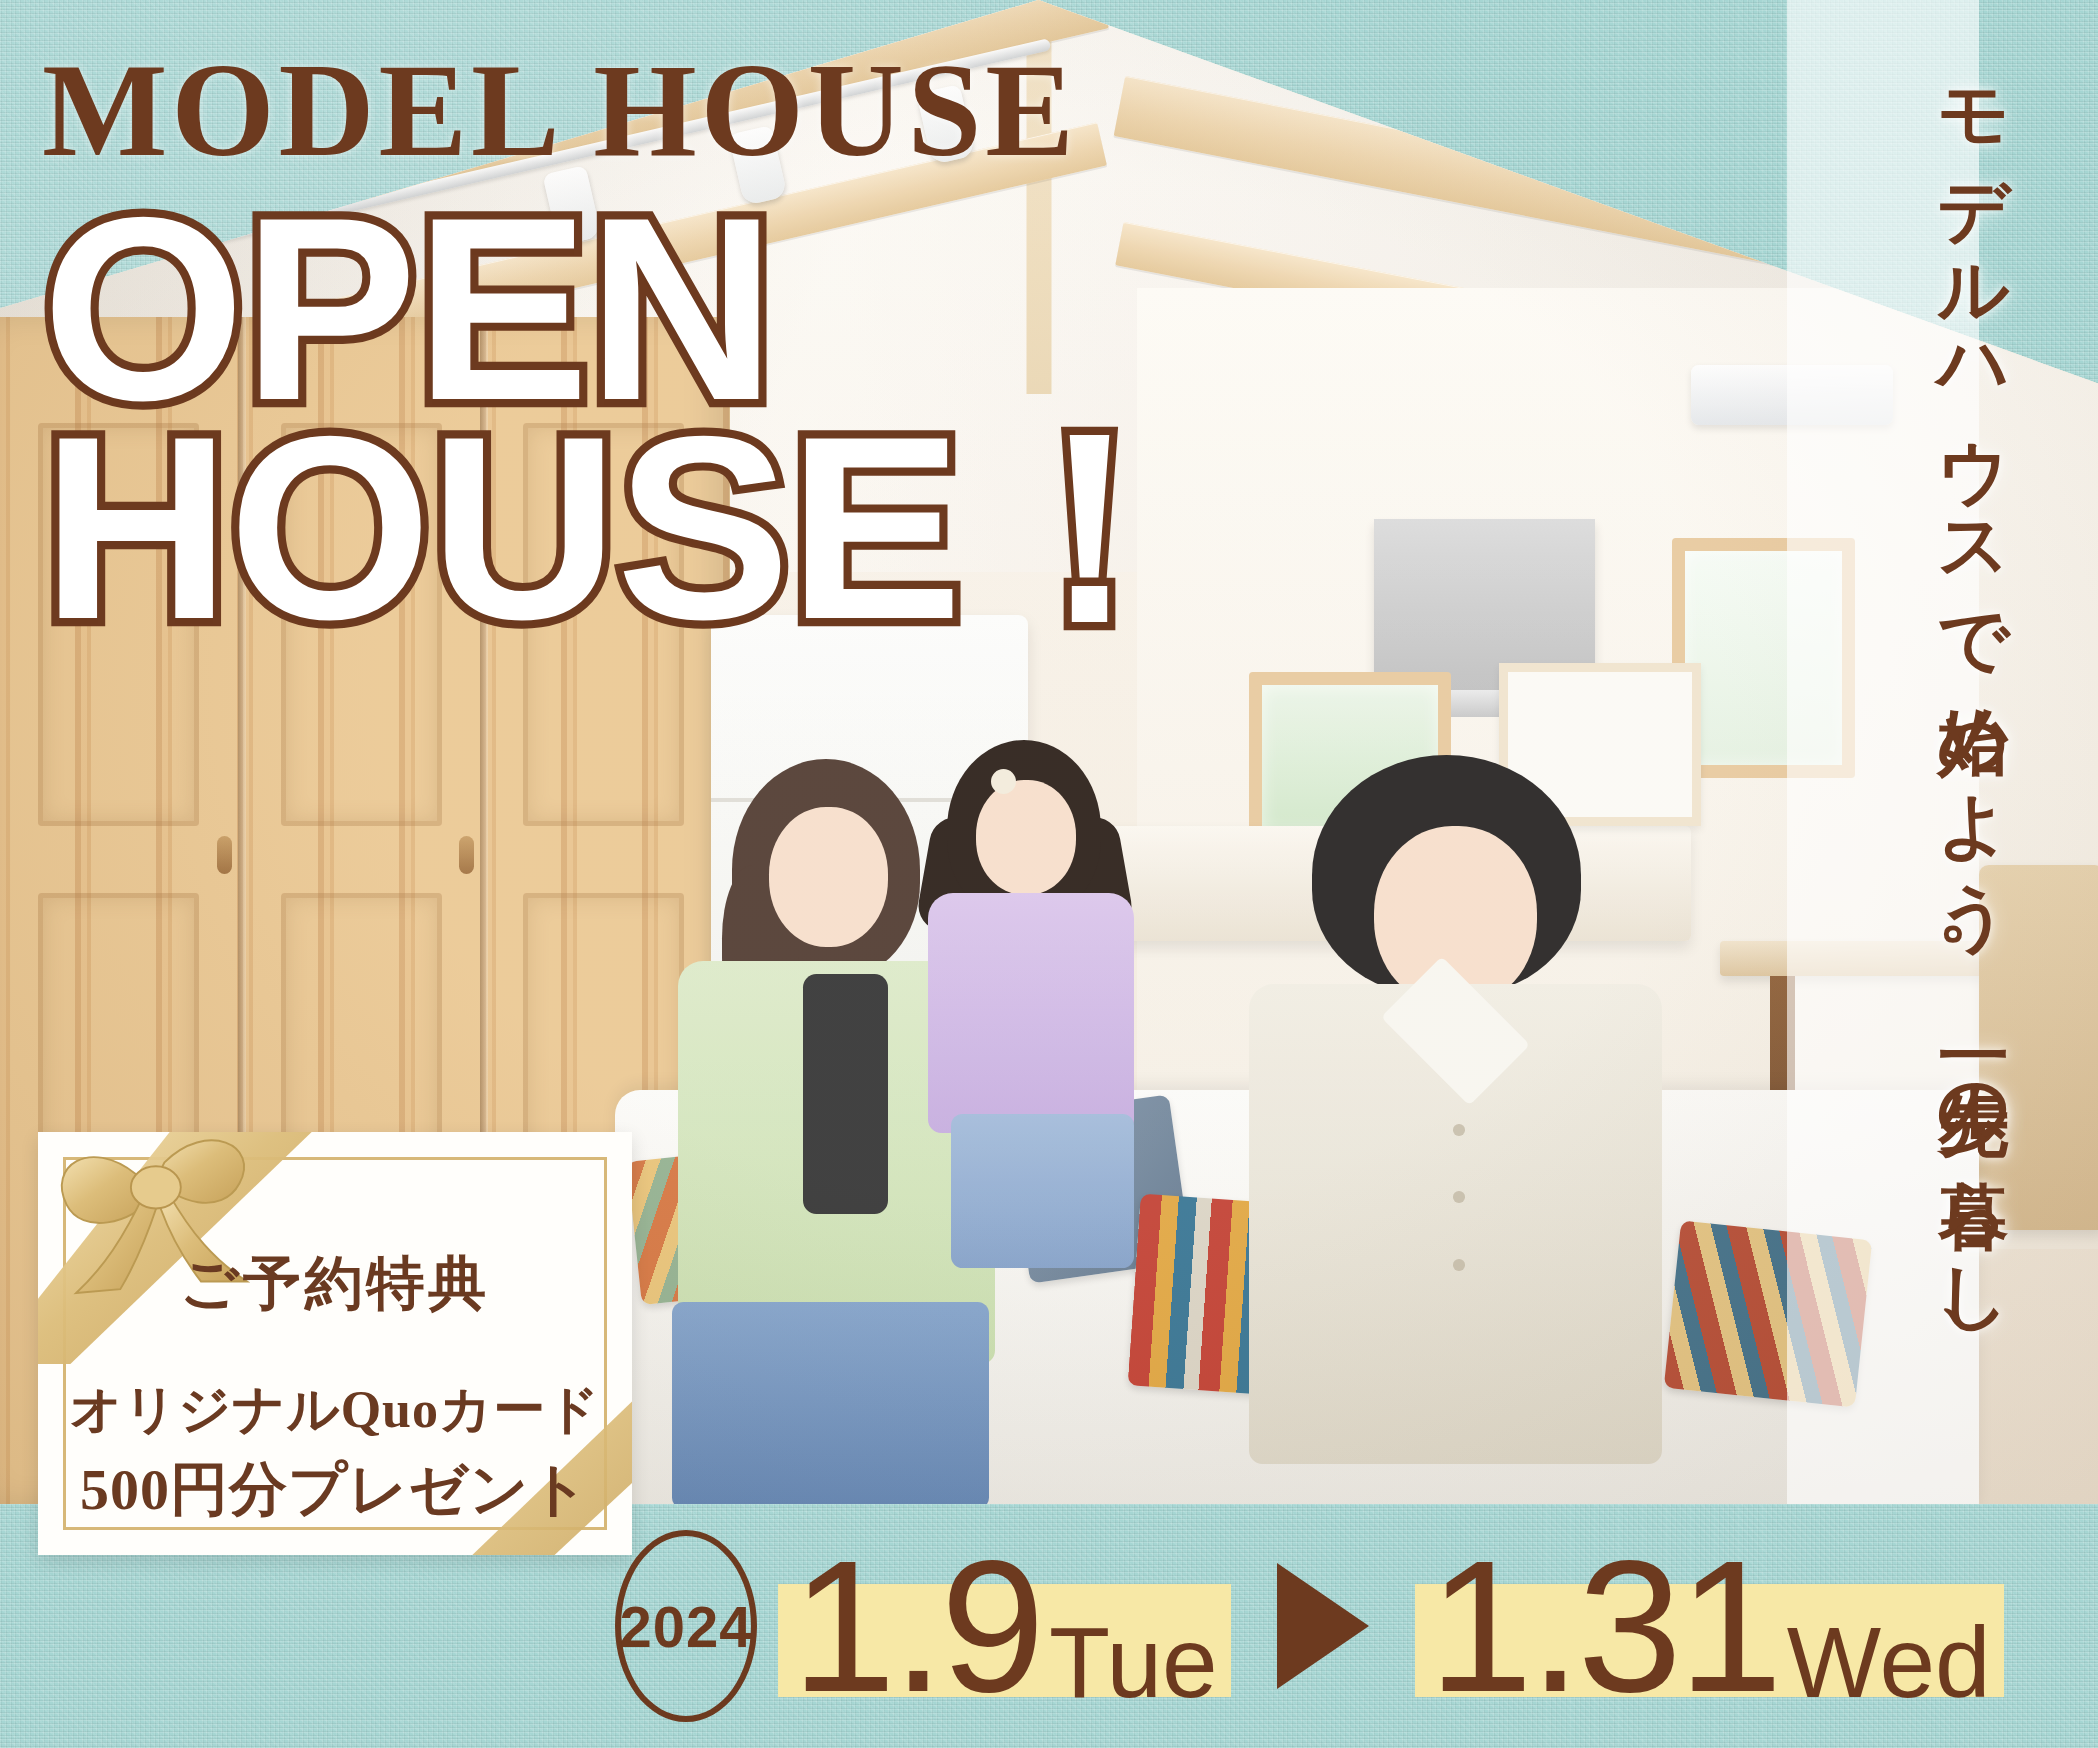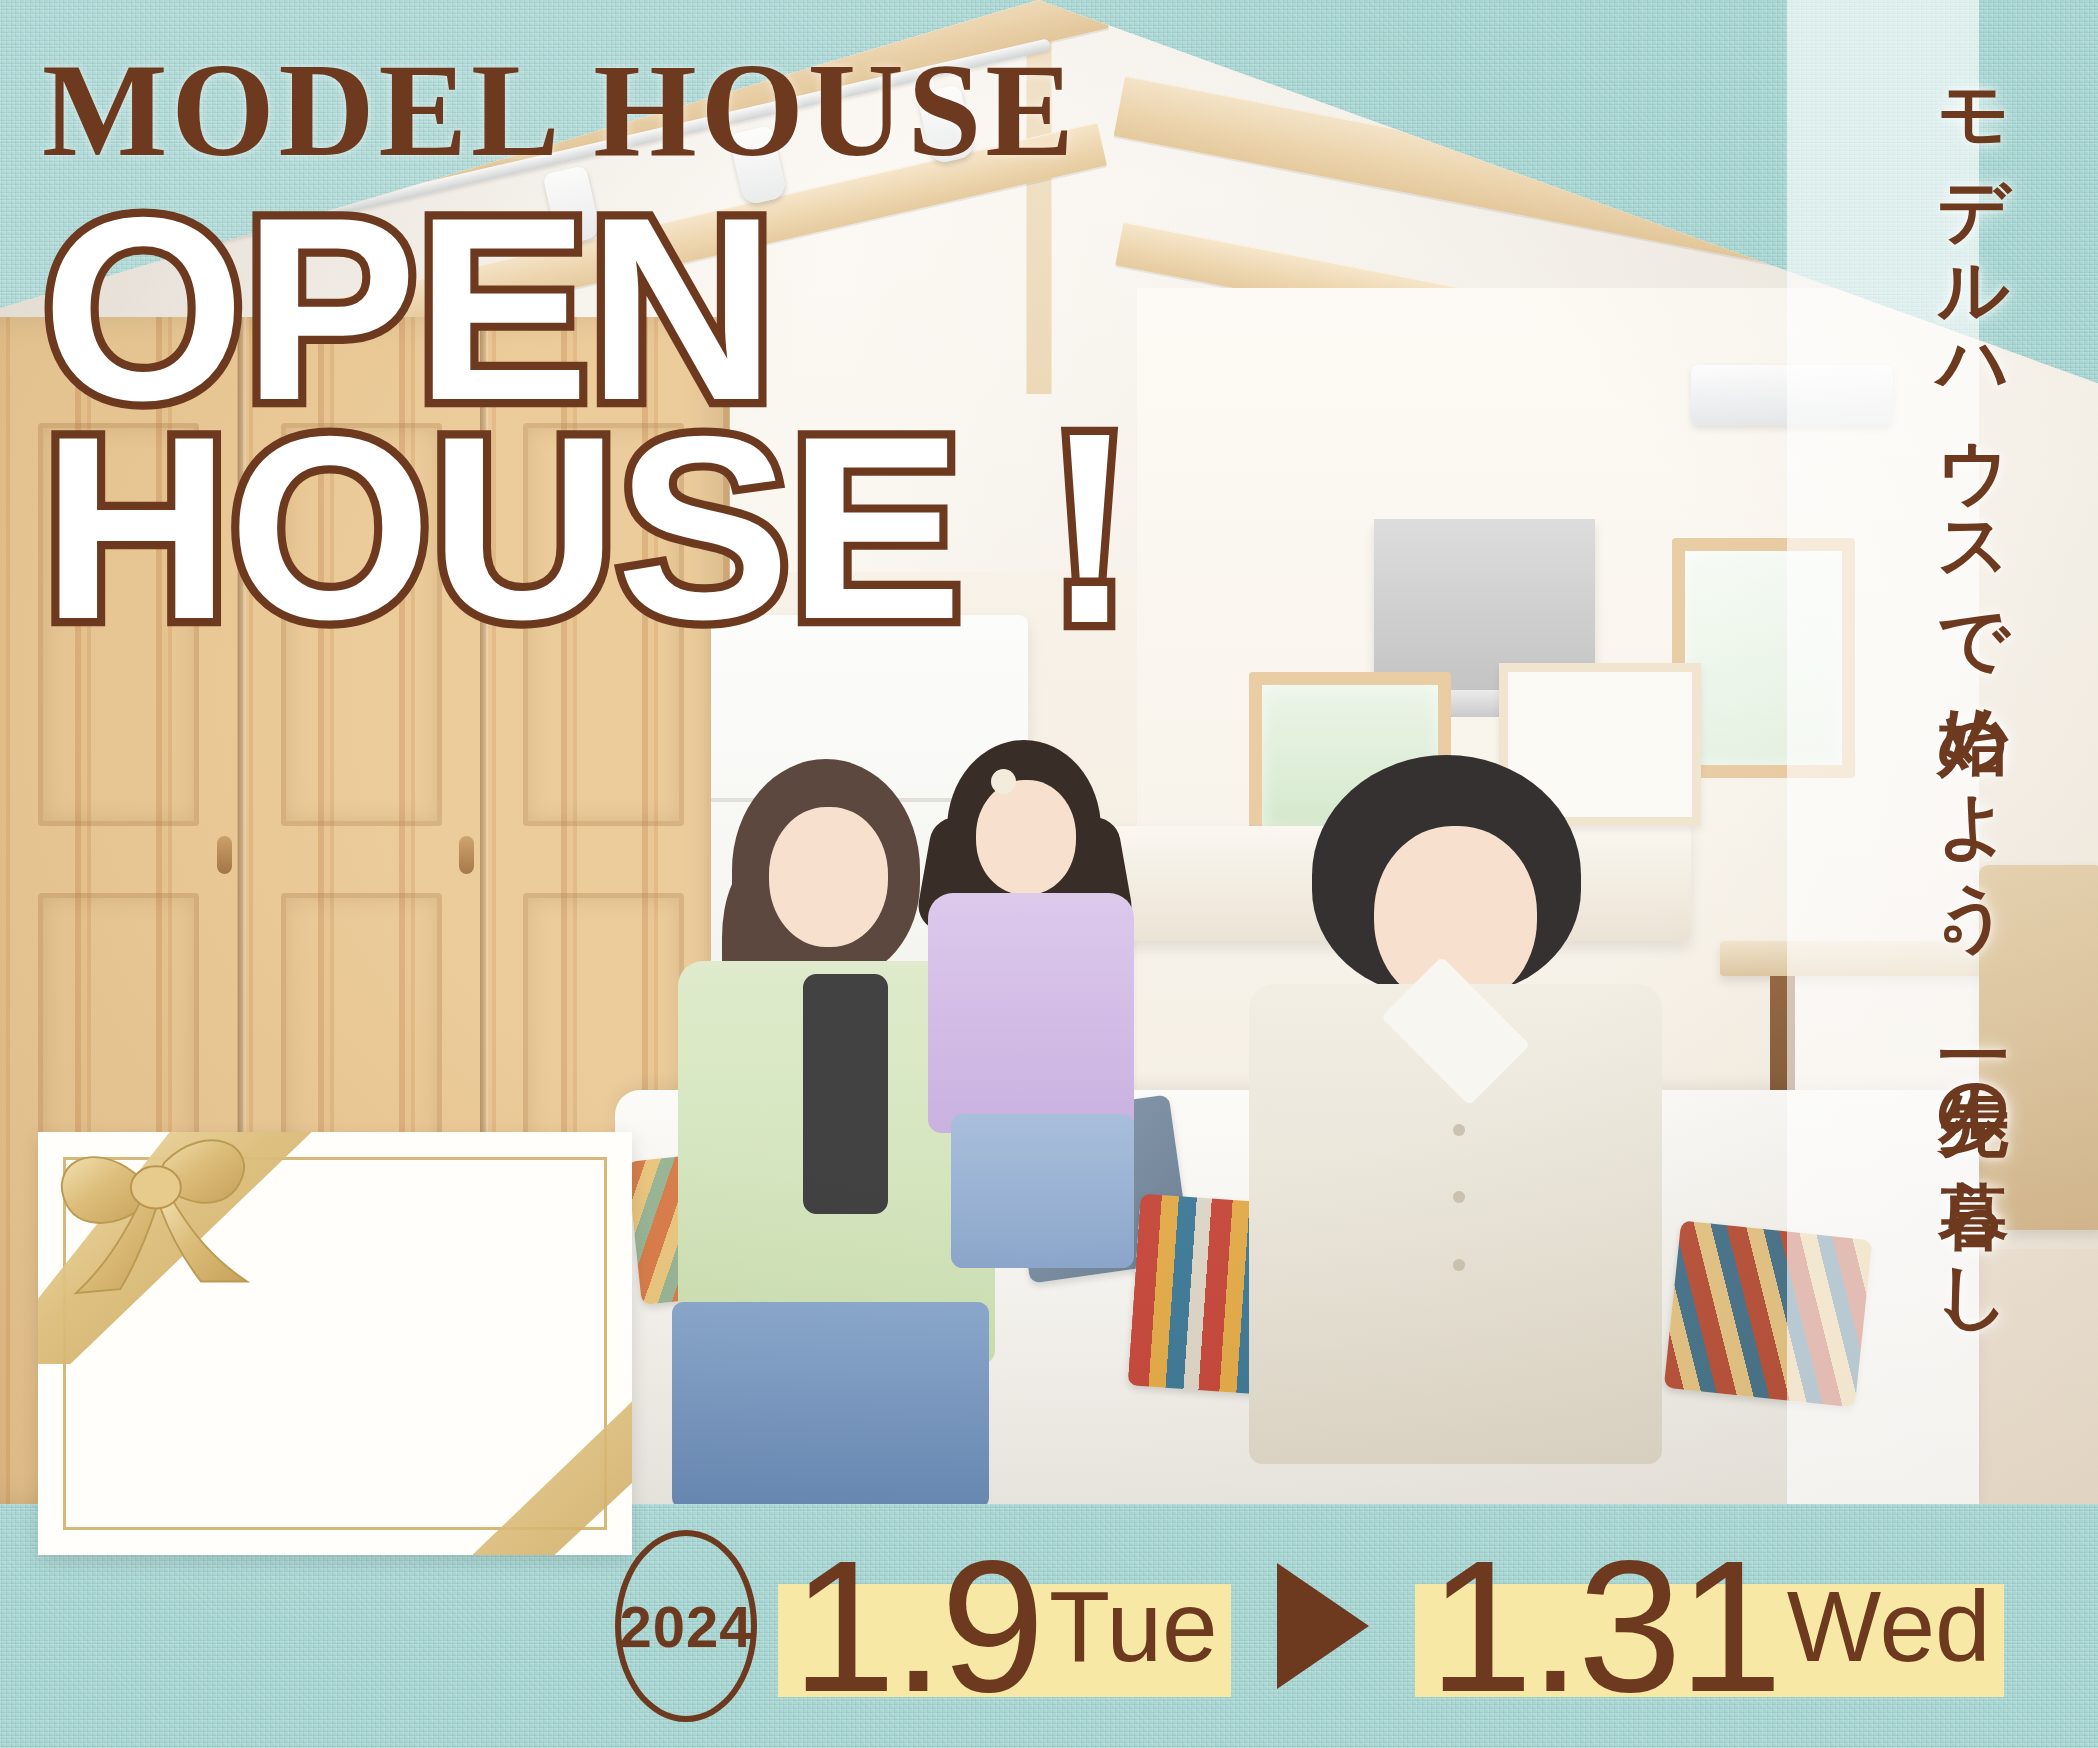--- a/index.html
+++ b/index.html
@@ -304,21 +304,21 @@
     display:flex; align-items:center; gap:21px; padding-left:615px;
   }
   .year-oval{
     width:142px; height:192px; border:6.7px solid #6d3a1f; border-radius:50%;
     display:flex; align-items:center; justify-content:center; flex:none;
   }
   .year-oval span{
     font-family:"Liberation Sans", sans-serif;
     font-size:58px; font-weight:700; color:#6d3a1f; letter-spacing:1px;
   }
-  .date-chunk{ position:relative; display:flex; align-items:center; flex:none; padding:0 13.4px; }
+  .date-chunk{ position:relative; display:flex; align-items:flex-end; flex:none; padding:0 13.4px; }
   .date-chunk:before{
     content:""; position:absolute; left:0; right:0; top:52px; bottom:23px;
     background:#f7e8a6; z-index:0;
   }
   .date-num, .date-dow{ position:relative; z-index:1; color:#6d3a1f; font-family:"Liberation Sans", sans-serif; }
   .date-num{ font-size:188px; font-weight:400; line-height:1; letter-spacing:-3.8px; }
   .date-dow{ font-size:100px; font-weight:400; margin-left:7.7px; }
   .arrow{
     width:0; height:0; flex:none;
     border-top:63px solid transparent; border-bottom:63px solid transparent;
@@ -446,20 +446,25 @@
       <path d="M138 40 C 182 -4, 238 22, 216 62 C 198 96, 148 82, 130 56 Z" fill="url(#gold)" stroke="#bb9a52" stroke-width="2"></path>
       <path d="M118 70 C 96 118, 74 150, 46 176 L 92 172 C 110 142, 122 110, 130 86 Z" fill="url(#gold)" stroke="#bb9a52" stroke-width="2"></path>
       <path d="M142 72 C 166 114, 190 142, 224 164 L 176 164 C 156 138, 142 110, 134 88 Z" fill="url(#gold)" stroke="#bb9a52" stroke-width="2"></path>
       <ellipse cx="129" cy="66" rx="26" ry="22" fill="#e6cb8d" stroke="#b9964f" stroke-width="2"></ellipse>
     </svg>
 
     <svg class="ribbon-tail" viewBox="0 0 280 250">
       <path d="M280 0 L280 86 L104 250 L20 250 Z" fill="url(#gold)" opacity="0.9"></path>
     </svg>
 
+    <div class="gift-body">
+      <div class="gift-title">ご予約特典</div>
+      <div class="gift-line1">オリジナルQuoカード</div>
+      <div class="gift-line2">500円分プレゼント</div>
+    </div>
   </div>
 
 
   <div class="dateband">
     <div class="year-oval">
       <span>2024</span>
     </div>
 
     <div class="date-chunk">
       <span class="date-num">1.9</span>

